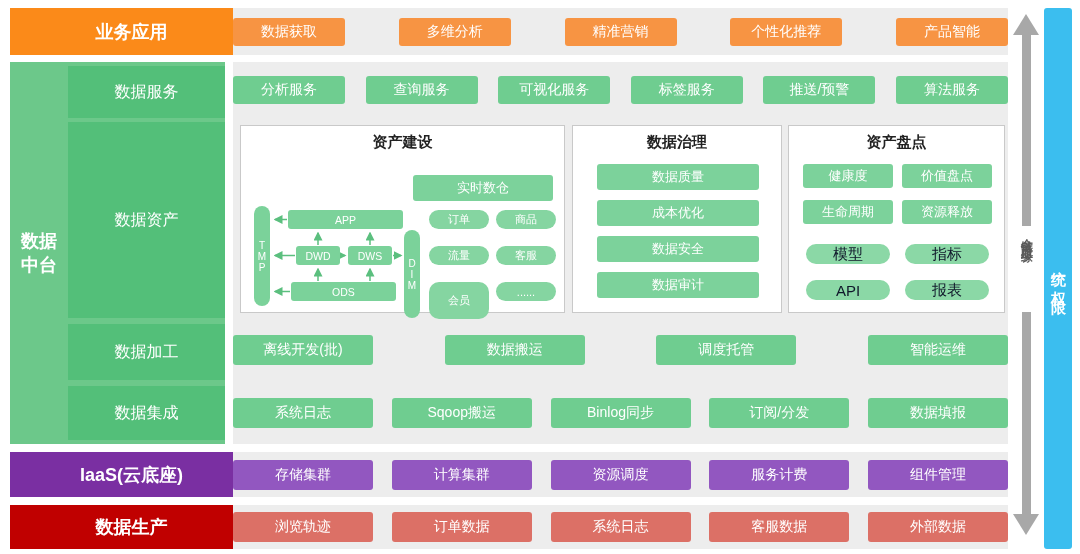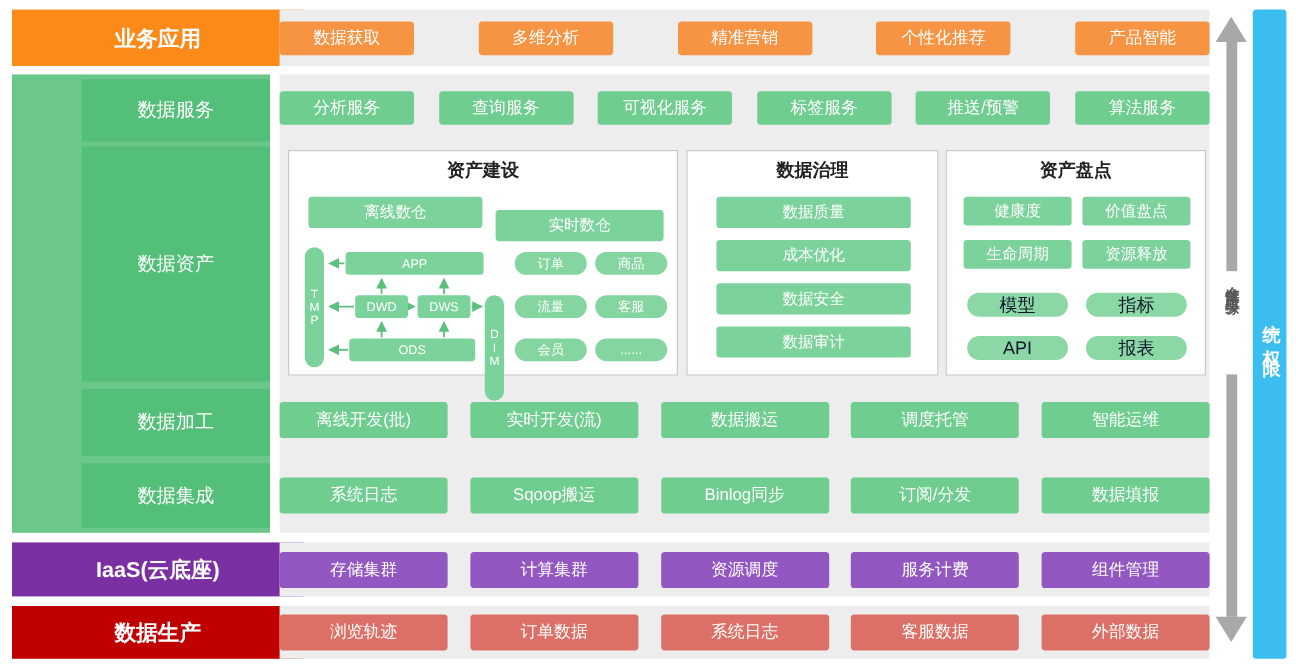--- a/index.html
+++ b/index.html
@@ -77,40 +77,42 @@
   <div class="lbl orange-lbl r1">业务应用</div>
   <div class="bg r1bg band-flex">
     <div class="btn obtn w112 h28">数据获取</div>
     <div class="btn obtn w112 h28">多维分析</div>
     <div class="btn obtn w112 h28">精准营销</div>
     <div class="btn obtn w112 h28">个性化推荐</div>
     <div class="btn obtn w112 h28">产品智能</div>
   </div>
 
   <div class="platform-outer">
+    <div class="platform-title">
+      <span>数据中台</span>
+    </div>
     <div class="sublbl" style="top:4px;height:52px">数据服务</div>
     <div class="sublbl" style="top:262px;height:56px">数据加工</div>
     <div class="sublbl" style="top:60px;height:196px">数据资产</div>
     <div class="sublbl" style="top:324px;height:54px">数据集成</div>
   </div>
 
   <div class="bg r2bg">
 
     <div class="flexrow" style="top:14px;height:28px">
       <div class="btn gbtn w112 h28">分析服务</div>
       <div class="btn gbtn w112 h28">查询服务</div>
       <div class="btn gbtn w112 h28">可视化服务</div>
       <div class="btn gbtn w112 h28">标签服务</div>
       <div class="btn gbtn w112 h28">推送/预警</div>
       <div class="btn gbtn w112 h28">算法服务</div>
     </div>
 
     <div class="panel" style="left:7px;width:325px">
       <div class="panel-title">资产建设</div>
-      <div class="panel-btn" style="left:16px;top:38px;width:145px;height:26px">离线数仓</div>
       <div class="panel-btn" style="left:172px;top:49px;width:140px;height:26px">实时数仓</div>
 
       <svg class="flow-svg" viewBox="0 0 325 188">
         <defs>
           <marker id="ah" markerWidth="6" markerHeight="6" refX="5" refY="3" orient="auto">
             <path d="M0,0 L6,3 L0,6 z" fill="#5BBF7E"></path>
           </marker>
         </defs>
         <line x1="77" y1="119" x2="77" y2="107" stroke="#5BBF7E" stroke-width="1.5" marker-end="url(#ah)"></line>
         <line x1="129" y1="119" x2="129" y2="107" stroke="#5BBF7E" stroke-width="1.5" marker-end="url(#ah)"></line>
@@ -121,27 +123,27 @@
         <line x1="49" y1="165.5" x2="34" y2="165.5" stroke="#5BBF7E" stroke-width="1.5" marker-end="url(#ah)"></line>
         <line x1="46" y1="93.5" x2="34" y2="93.5" stroke="#5BBF7E" stroke-width="1.5" marker-end="url(#ah)"></line>
         <line x1="152" y1="129.5" x2="160" y2="129.5" stroke="#5BBF7E" stroke-width="1.5" marker-end="url(#ah)"></line>
       </svg>
 
       <div class="vbox" style="left:13px;top:80px;width:16px;height:100px">TMP</div>
       <div class="fbox" style="left:47px;top:84px;width:115px;height:19px">APP</div>
       <div class="fbox" style="left:55px;top:120px;width:44px;height:19px">DWD</div>
       <div class="fbox" style="left:107px;top:120px;width:44px;height:19px">DWS</div>
       <div class="fbox" style="left:50px;top:156px;width:105px;height:19px">ODS</div>
-      <div class="vbox" style="left:163px;top:120px;width:16px;height:88px">DIM</div>
+      <div class="vbox" style="left:163px;top:104px;width:16px;height:88px">DIM</div>
 
       <div class="fpill" style="left:188px;top:84px;width:60px;height:19px">订单</div>
       <div class="fpill" style="left:255px;top:84px;width:60px;height:19px">商品</div>
       <div class="fpill" style="left:188px;top:120px;width:60px;height:19px">流量</div>
       <div class="fpill" style="left:255px;top:120px;width:60px;height:19px">客服</div>
-      <div class="fpill" style="left:188px;top:156px;width:60px;height:19px">会员</div>
+      <div class="fpill" style="left:188px;top:156px;width:60px;height:37px">会员</div>
       <div class="fpill" style="left:255px;top:156px;width:60px;height:19px">......</div>
     </div>
 
     <div class="panel" style="left:339px;width:210px">
       <div class="panel-title">数据治理</div>
       <div class="panel-btn" style="left:24px;top:38px;width:162px;height:26px">数据质量</div>
       <div class="panel-btn" style="left:24px;top:74px;width:162px;height:26px">成本优化</div>
       <div class="panel-btn" style="left:24px;top:110px;width:162px;height:26px">数据安全</div>
       <div class="panel-btn" style="left:24px;top:146px;width:162px;height:26px">数据审计</div>
     </div>
@@ -153,21 +155,20 @@
       <div class="panel-btn" style="left:14px;top:74px;width:90px;height:24px">生命周期</div>
       <div class="panel-btn" style="left:113px;top:74px;width:90px;height:24px">资源释放</div>
       <div class="pill" style="left:17px;top:118px;width:84px;height:20px">模型</div>
       <div class="pill" style="left:116px;top:118px;width:84px;height:20px">指标</div>
       <div class="pill" style="left:17px;top:154px;width:84px;height:20px">API</div>
       <div class="pill" style="left:116px;top:154px;width:84px;height:20px">报表</div>
     </div>
 
     <div class="flexrow" style="top:273px;height:30px">
       <div class="btn gbtn w140 h30">离线开发(批)</div>
-      <div class="btn gbtn w140 h30">实时开发(流)</div>
       <div class="btn gbtn w140 h30">数据搬运</div>
       <div class="btn gbtn w140 h30">调度托管</div>
       <div class="btn gbtn w140 h30">智能运维</div>
     </div>
 
     <div class="flexrow" style="top:336px;height:30px">
       <div class="btn gbtn w140 h30">系统日志</div>
       <div class="btn gbtn w140 h30">Sqoop搬运</div>
       <div class="btn gbtn w140 h30">Binlog同步</div>
       <div class="btn gbtn w140 h30">订阅/分发</div>

